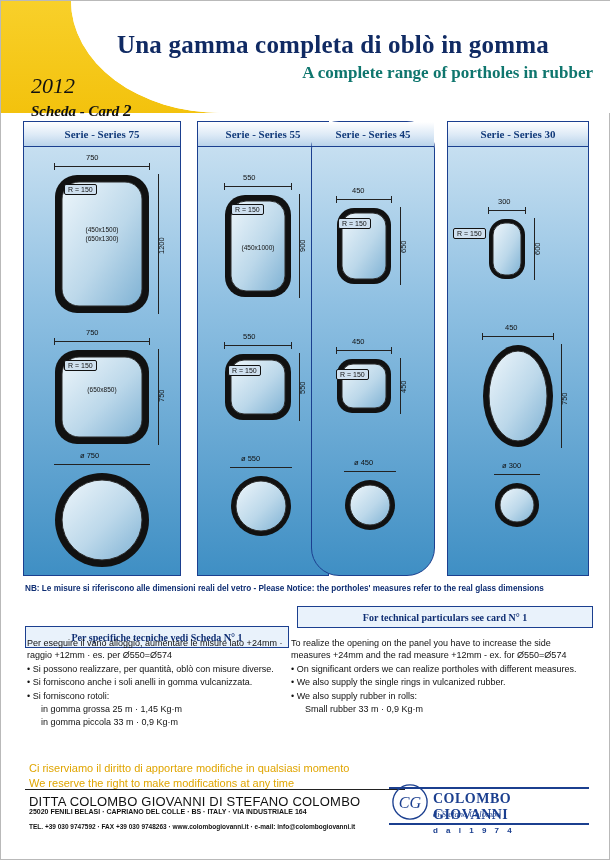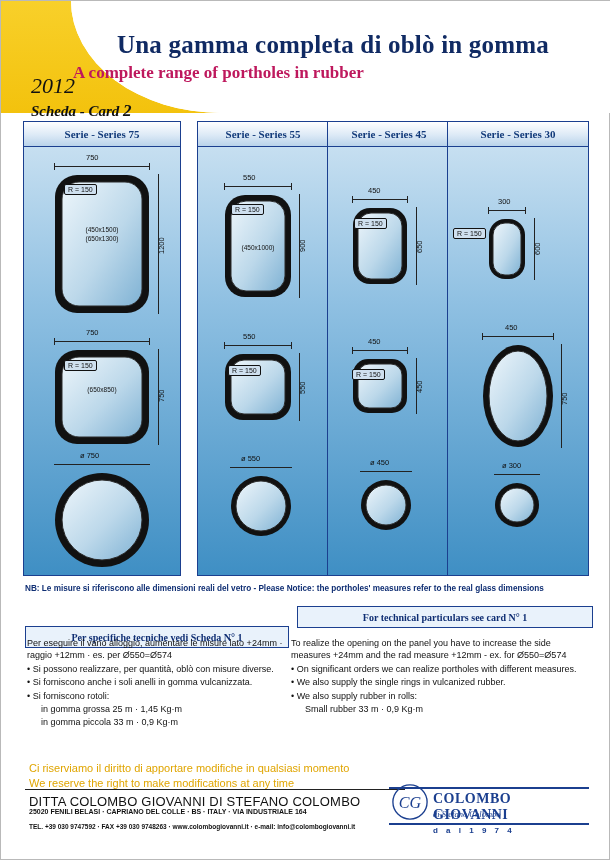--- a/index.html
+++ b/index.html
@@ -34,23 +34,23 @@
   }
   .title-main{
     position:absolute;left:72px;top:30px;width:520px;
     text-align:center;
     font-family:"Liberation Serif", serif;
     font-weight:bold;font-size:25px;color:#102a63;
     letter-spacing:.2px;
   }
   .title-sub{
     position:absolute;left:72px;top:62px;width:520px;
-    text-align:left;
-    font-family:"Liberation Serif", serif;
-    font-weight:bold;font-size:17px;color:#be185d;
+    text-align:right;
+    font-family:"Liberation Serif", serif;
+    font-weight:bold;font-size:17px;color:#0f766e;
   }
   .year{
     position:absolute;left:30px;top:72px;
     font-family:"Liberation Serif", serif;
     font-style:italic;font-size:22px;color:#111;
   }
   .card-label{
     position:absolute;left:30px;top:100px;
     font-family:"Liberation Serif", serif;
     font-style:italic;font-weight:bold;font-size:15px;color:#111;
@@ -70,21 +70,21 @@
   .col-head{
     position:absolute;left:0;top:0;right:0;height:24px;
     background:linear-gradient(180deg,#ffffff 0%, #dce9f6 55%, #b9d3ea 100%);
     border-bottom:1px solid #1b3f8f;
     display:flex;align-items:center;justify-content:center;
     font-size:11px;font-weight:bold;color:#123a7a;
     font-family:"Liberation Serif", serif;
   }
   .col0{left:0;width:158px;}
   .col1{left:174px;width:132px;}
-  .col2{left:304px;width:124px;}
+  .col2{left:288px;width:124px;border-radius:28px;}
   .col3{left:424px;width:142px;}
 
   .fig{position:absolute;}
   .dimtext{
     position:absolute;font-size:7.5px;color:#111;
     font-family:"Liberation Sans", sans-serif;white-space:nowrap;
   }
   .dimtext.v{
     transform:rotate(-90deg);transform-origin:left top;
   }

